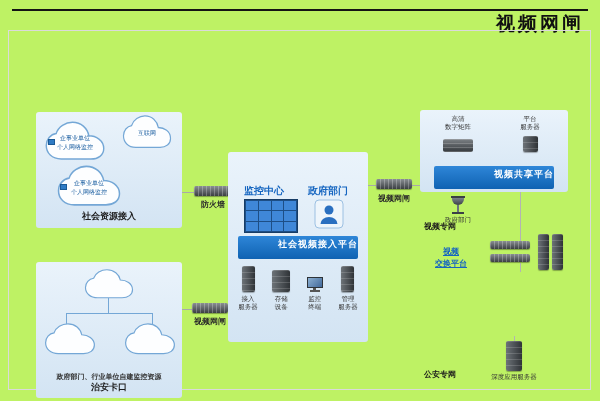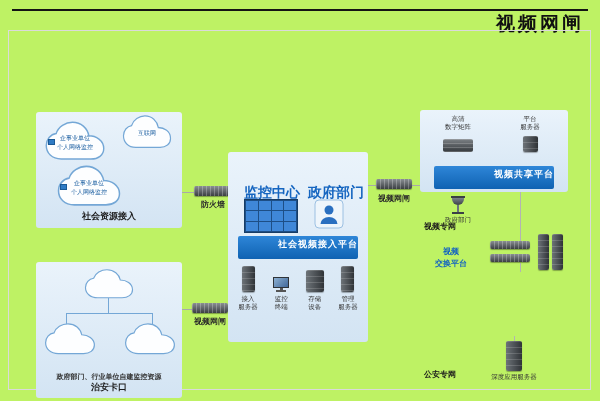--- a/index.html
+++ b/index.html
@@ -15,21 +15,21 @@
   .frame { position:absolute; left:8px; top:30px; width:583px; height:360px; border:1px solid #dadada; }
 
   .panel { position:absolute; background:linear-gradient(180deg,#eaf3fb 0%,#d3e4f3 100%); border-radius:3px; }
 
   .hline { position:absolute; height:1px; background:#a9a9a9; }
   .vline { position:absolute; width:1px; background:#b3b3b3; }
 
   .panel-label { position:absolute; left:0; right:0; text-align:center; font-size:9px; font-weight:bold; color:#1b1b1b; }
   .panel-caption { position:absolute; left:2px; right:2px; text-align:center; font-size:7px; font-weight:bold; color:#333; }
 
-  .blue-label { position:absolute; font-size:14px; font-weight:bold; color:#1565c0; }
+  .blue-label { position:absolute; font-size:10px; font-weight:bold; color:#1565c0; }
 
   .banner { position:absolute; height:23px; line-height:17px; text-align:right; color:#fff;
     font-size:9px; font-weight:bold; letter-spacing:1px; border-radius:2px;
     background:linear-gradient(180deg,#2e86d8,#0f62b2); }
 
   
   .cloud { position:absolute; }
   .cloud svg { position:absolute; inset:0; width:100%; height:100%; }
   .cloud-text { position:absolute; inset:0; display:flex; align-items:center; justify-content:center;
     text-align:center; font-size:6px; line-height:1.35; color:#155a9e; padding-top:3px; }
@@ -89,21 +89,21 @@
   .bc-pole { width:2px; height:8px; background:#6b747c; }
   .bc-base { width:12px; height:2px; background:#3a4046; }
 
   
   .rb-glabel { position:absolute; font-size:6.5px; color:#333; }
   .pair { position:absolute; display:flex; gap:4px; }
   .icon-stower { width:10px; height:21px; }
   .deep-label { position:absolute; text-align:center; font-size:6.5px; color:#333; }
   .net-label { position:absolute; font-size:8px; font-weight:bold; color:#1b1b1b; }
   .exchange-label { position:absolute; font-size:8px; font-weight:bold; color:#1565c0;
-    text-align:center; width:46px; line-height:1.5; white-space:pre-line; }
+    text-align:center; width:46px; line-height:1.5; white-space:pre-line;text-decoration:underline; }
 </style>
 </head>
 <body>
 
 <div id="canvas">
 
   <div class="top-rule"></div>
   <div class="title">视频网闸</div>
   <div class="frame"></div>
 
@@ -198,35 +198,35 @@
     <div class="server-row">
       <div class="server-item">
         <div class="icon-box">
             <div class="icon-tower tower-bg"></div>
           </div>
         <div class="slabel">接入
 服务器</div>
       </div>
       <div class="server-item">
         <div class="icon-box">
+            <div class="icon-storage tower-bg"></div>
+          </div>
+        <div class="slabel">存储
+设备</div>
+      </div>
+      <div class="server-item">
+        <div class="icon-box">
             <div class="monitor">
               <div class="scr"></div>
               <div class="neck"></div>
               <div class="foot"></div>
             </div>
           </div>
         <div class="slabel">监控
 终端</div>
-      </div>
-      <div class="server-item">
-        <div class="icon-box">
-            <div class="icon-storage tower-bg"></div>
-          </div>
-        <div class="slabel">存储
-设备</div>
       </div>
       <div class="server-item">
         <div class="icon-box">
             <div class="icon-tower tower-bg"></div>
           </div>
         <div class="slabel">管理
 服务器</div>
       </div>
     </div>
   </div>

